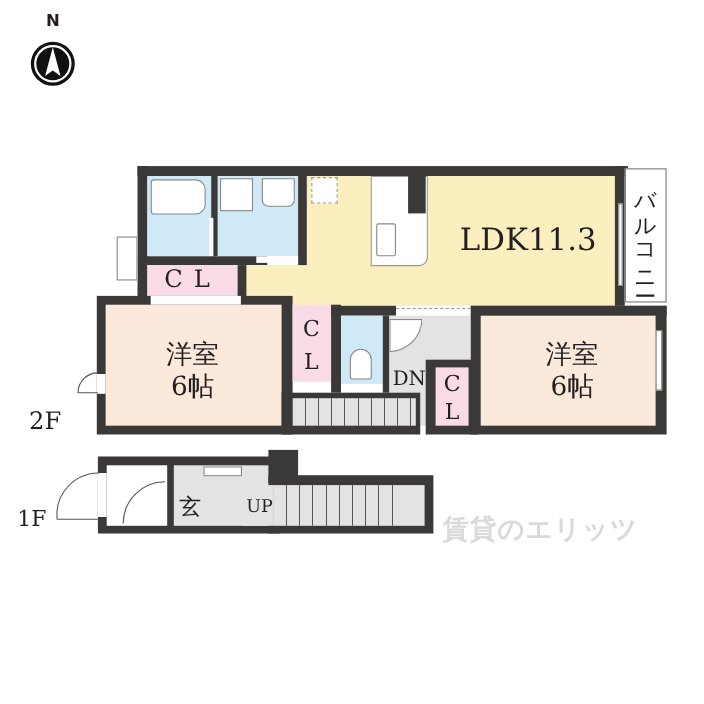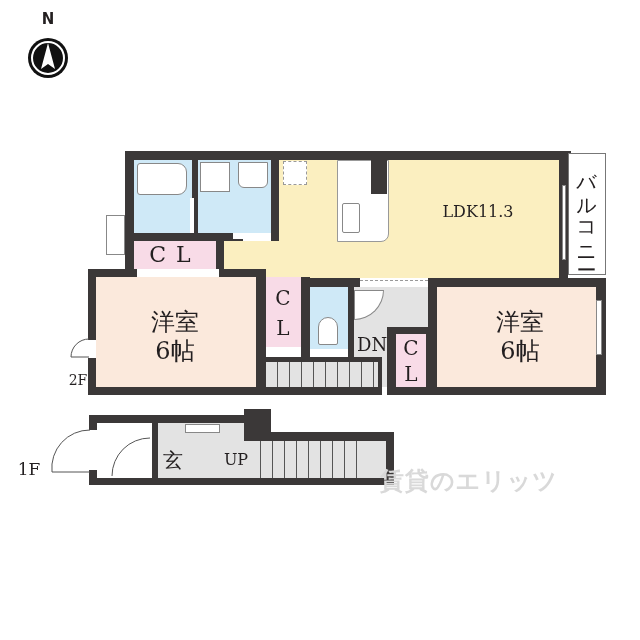--- a/index.html
+++ b/index.html
@@ -8,21 +8,21 @@
     .wall { background:#3b3838; }
     .lbl { position:absolute; color:#231f20; text-align:center; line-height:1; font-family:"DejaVu Serif","Liberation Serif",serif; }
     .bath { background:#cfe9f7; }
     .ldk { background:#fbefc0; }
     .room { background:#fbe9dc; }
     .cl { background:#f8dbe7; }
     .hall { background:#e3e3e3; }
     .white { background:#ffffff; }
     .stair-lines { background-image: repeating-linear-gradient(90deg, transparent 0, transparent 11px, #555 11px, #555 12px); }
     .north-text { font-family:"DejaVu Sans","Liberation Sans",sans-serif; font-weight:bold; font-size:15px; }
-    .watermark { font-family:"DejaVu Sans","Liberation Sans",sans-serif; font-weight:bold; color:#d9d9d9; font-size:24px; letter-spacing:1px; }
+    .watermark { font-family:"DejaVu Sans","Liberation Sans",sans-serif; font-weight:bold; color:#d9d9d9; font-size:24px; letter-spacing:1px;text-align:right; }
   </style>
 </head>
 <body>
 
 <div class="lbl north-text" style="left:40px;top:12px;width:16px;">N</div>
 <svg class="abs" style="left:26px;top:36px;" width="44" height="44" viewBox="0 0 44 44">
   <circle cx="22" cy="22" r="20" fill="#111"></circle>
   <circle cx="22" cy="22" r="16" fill="none" stroke="#fff" stroke-width="2"></circle>
   <polygon points="22,7 29,33 22,28 15,33" fill="#fff"></polygon>
 </svg>
@@ -44,21 +44,21 @@
 
   <div class="abs wall" style="left:125px;top:233px;width:118px;height:8px;"></div>
   <div class="abs white" style="left:233px;top:233px;width:38px;height:6px;"></div>
 
   <div class="abs ldk" style="left:279px;top:160px;width:280px;height:118px;"></div>
   <div class="abs ldk" style="left:222px;top:241px;width:60px;height:37px;"></div>
   <div class="abs white" style="left:283px;top:161px;width:24px;height:24px;border:1px dashed #999;"></div>
   <div class="abs white" style="left:337px;top:160px;width:52px;height:82px;border:1px solid #999;border-radius:0 0 8px 0;"></div>
   <div class="abs white" style="left:342px;top:203px;width:18px;height:30px;border:1px solid #888;border-radius:2px;"></div>
   <div class="abs wall" style="left:371px;top:160px;width:16px;height:34px;"></div>
-  <div class="lbl" style="left:418px;top:204px;width:120px;font-size:16px;">LDK11.3</div>
+  <div class="lbl" style="left:418px;top:204px;width:120px;font-size:28px;">LDK11.3</div>
 
   <div class="abs wall" style="left:559px;top:151px;width:9px;height:127px;"></div>
   <div class="abs white" style="left:562px;top:185px;width:4px;height:75px;border:1px solid #888;"></div>
   <div class="abs white" style="left:568px;top:153px;width:38px;height:122px;border:1px solid #777;"></div>
   <div class="lbl" style="left:577px;top:160px;width:20px;font-size:20px;writing-mode:vertical-rl;letter-spacing:2px;">バルコニー</div>
 
   <div class="abs wall" style="left:278px;top:278px;width:82px;height:9px;"></div>
   <div class="abs wall" style="left:428px;top:278px;width:178px;height:9px;"></div>
   <div class="abs white" style="left:360px;top:280px;width:68px;height:5px;border-top:1px dashed #999;"></div>
 
@@ -98,21 +98,21 @@
   <div class="abs cl" style="left:396px;top:334px;width:30px;height:53px;"></div>
   <div class="lbl" style="left:398px;top:338px;width:26px;font-size:20px;">C</div>
   <div class="lbl" style="left:398px;top:364px;width:26px;font-size:20px;">L</div>
 
   <div class="abs wall" style="left:428px;top:278px;width:178px;height:117px;"></div>
   <div class="abs room" style="left:437px;top:287px;width:159px;height:100px;"></div>
   <div class="abs white" style="left:596px;top:300px;width:6px;height:55px;border:1px solid #888;"></div>
   <div class="lbl" style="left:485px;top:310px;width:70px;font-size:24px;">洋室</div>
   <div class="lbl" style="left:485px;top:339px;width:70px;font-size:24px;">6帖</div>
 
-  <div class="lbl" style="left:26px;top:373px;width:30px;font-size:14px;margin-left:37px;">2F</div>
+  <div class="lbl" style="left:26px;top:373px;width:30px;font-size:22px;">2F</div>
 </div>
 
 <div>
   <div class="abs wall" style="left:89px;top:415px;width:165px;height:70px;"></div>
   <div class="abs white" style="left:97px;top:423px;width:55px;height:55px;"></div>
   <div class="abs hall" style="left:158px;top:423px;width:92px;height:55px;"></div>
   <div class="abs white" style="left:185px;top:424px;width:35px;height:9px;border:1px solid #888;"></div>
   <div class="lbl" style="left:160px;top:450px;width:26px;font-size:20px;">玄</div>
   <div class="abs white" style="left:89px;top:430px;width:8px;height:40px;"></div>
   <svg class="abs" style="left:50px;top:428px;" width="42" height="46">
@@ -121,16 +121,16 @@
   <svg class="abs" style="left:110px;top:436px;" width="42" height="42">
       <path d="M40,2 A38,38 0 0 0 2,40" fill="none" stroke="#555" stroke-width="1"></path>
     </svg>
 
   <div class="abs wall" style="left:244px;top:432px;width:150px;height:53px;"></div>
   <div class="abs wall" style="left:244px;top:409px;width:27px;height:30px;"></div>
   <div class="abs hall" style="left:220px;top:441px;width:166px;height:37px;"></div>
   <div class="abs stair-lines" style="left:249px;top:441px;width:110px;height:37px;"></div>
   <div class="lbl" style="left:222px;top:452px;width:28px;font-size:16px;">UP</div>
 
-  <div class="lbl" style="left:14px;top:461px;width:30px;font-size:17px;">1F</div>
+  <div class="lbl" style="left:14px;top:461px;width:30px;font-size:20px;">1F</div>
 </div>
 
 <div class="abs watermark" style="left:380px;top:465px;width:200px;">賃貸のエリッツ</div>
 
 </body></html>

